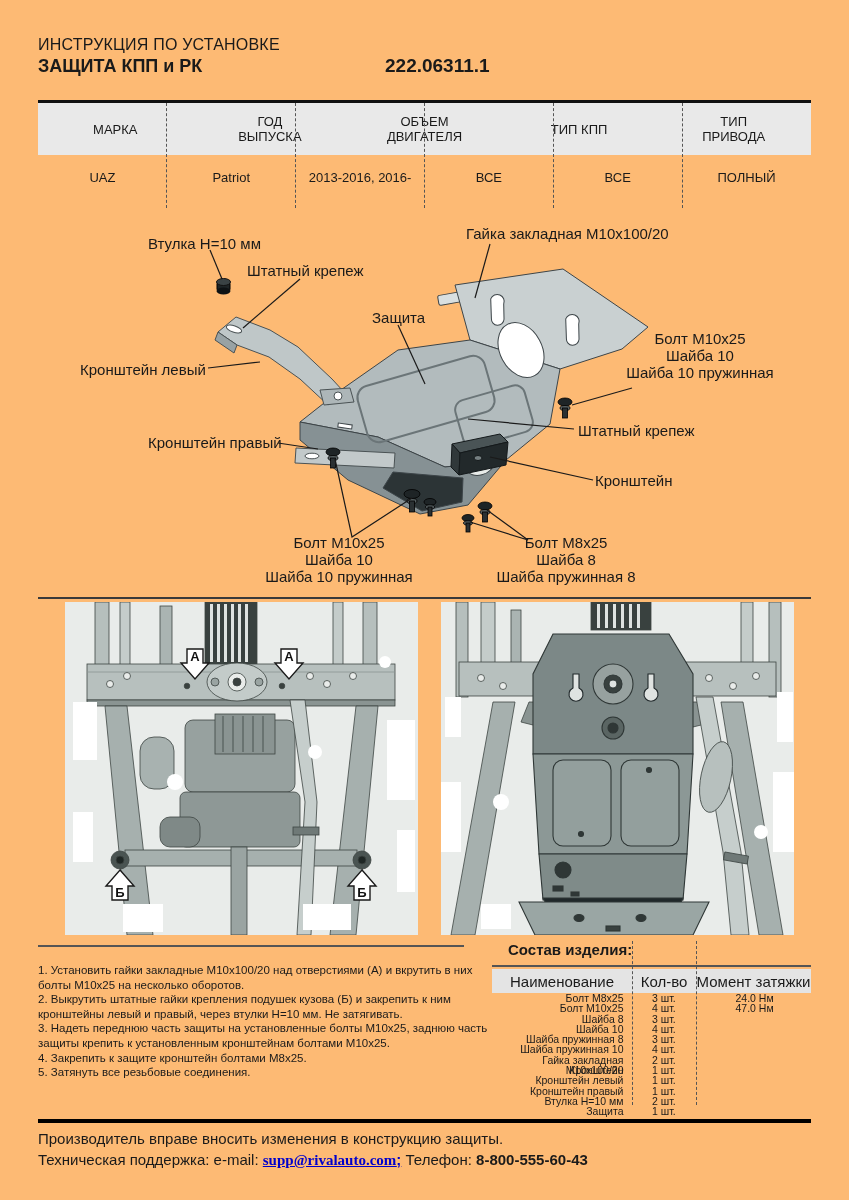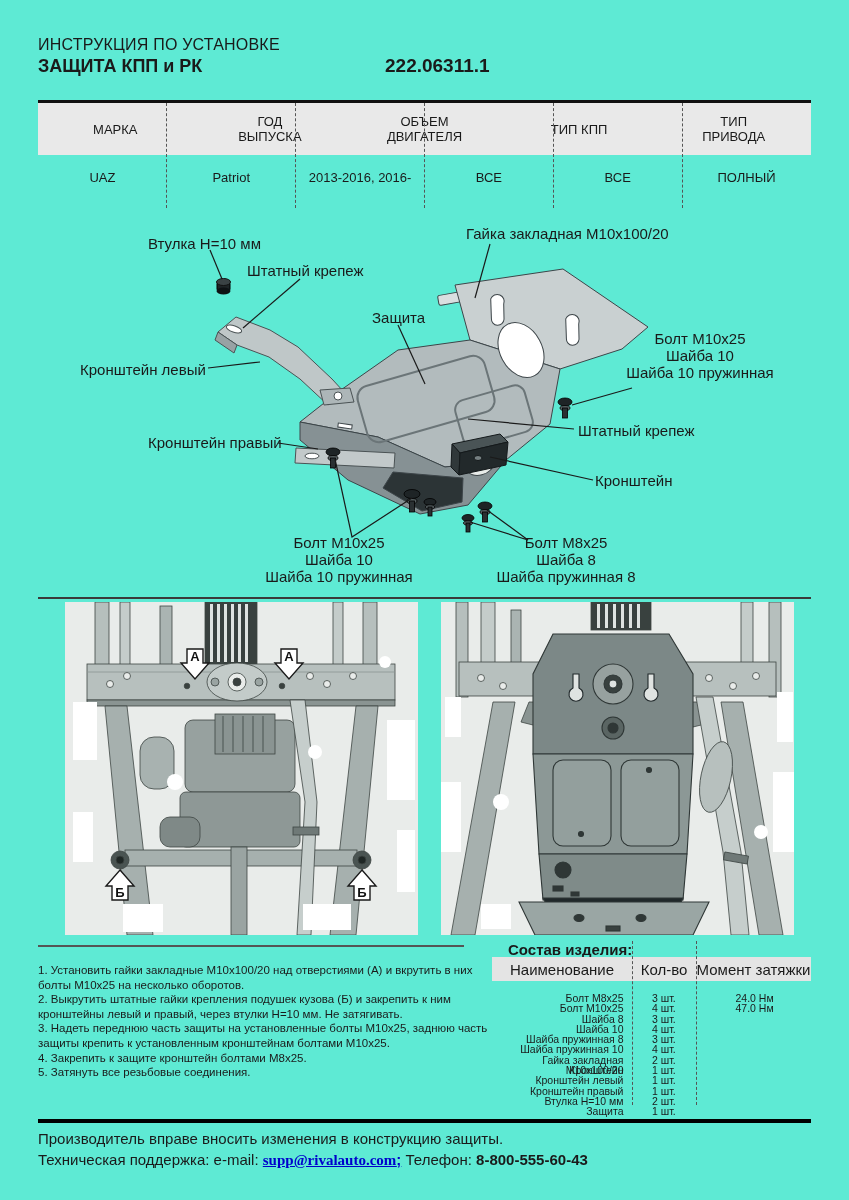--- a/index.html
+++ b/index.html
@@ -1,16 +1,16 @@
 <!DOCTYPE html>
 <html><head>
 <meta charset="utf-8">
 <style>
   html,body{margin:0;padding:0;background:#888;}
-  .page{position:relative;width:849px;height:1200px;background:#5eead4;margin:0 auto;
+  .page{position:relative;width:849px;height:1200px;background:#fdba74;margin:0 auto;
         font-family:"Liberation Sans",sans-serif;color:#1a1a1a;overflow:hidden;}
   .abs{position:absolute;}
 
   
   .hdr-line1{left:38px;top:36px;font-size:16px;letter-spacing:.2px;}
   .hdr-line2{left:38px;top:56px;font-size:18px;font-weight:bold;}
   .part-no{left:385px;top:55px;font-size:19px;font-weight:bold;}
 
   
   .spec{left:38px;top:100px;width:773px;height:108px;}
@@ -36,21 +36,21 @@
   
   .instr{left:38px;top:941px;width:452px;}
   .col-title{font-size:15px;font-weight:bold;}
   .instr .underline{margin-top:4px;width:426px;height:2px;background:#555;}
   .steps{margin-top:16px;font-size:11.5px;line-height:14.6px;width:452px;}
   .step{margin:0;}
 
   .parts{left:492px;top:941px;width:319px;height:176px;}
   .parts .ptitle{position:absolute;left:16px;top:0;font-size:15px;font-weight:bold;}
   .parts .pline{position:absolute;left:0;top:24px;width:319px;height:2px;background:#555;}
-  .parts .phead{position:absolute;left:0;top:16px;width:319px;height:24px;background:#e4e4e4;display:flex;}
+  .parts .phead{position:absolute;left:0;top:28px;width:319px;height:24px;background:#e4e4e4;display:flex;}
   .parts .phead div{display:flex;align-items:center;justify-content:center;font-size:15px;}
   .ph-name{width:140px;} .ph-qty{width:64px;} .ph-torque{width:115px;}
   .parts .prows{position:absolute;left:0;top:52px;width:319px;}
   .prow{display:flex;height:10.3px;font-size:10.5px;line-height:10.3px;}
   .prow .c-name{width:134px;text-align:right;padding-right:6px;}
   .prow .c-qty{width:70px;text-align:center;}
   .prow .c-torque{width:115px;text-align:center;}
   .pdash{position:absolute;top:0;height:164px;width:0;border-left:1px dashed #555;}
   .pdash.d1{left:140px;} .pdash.d2{left:204px;}
 

